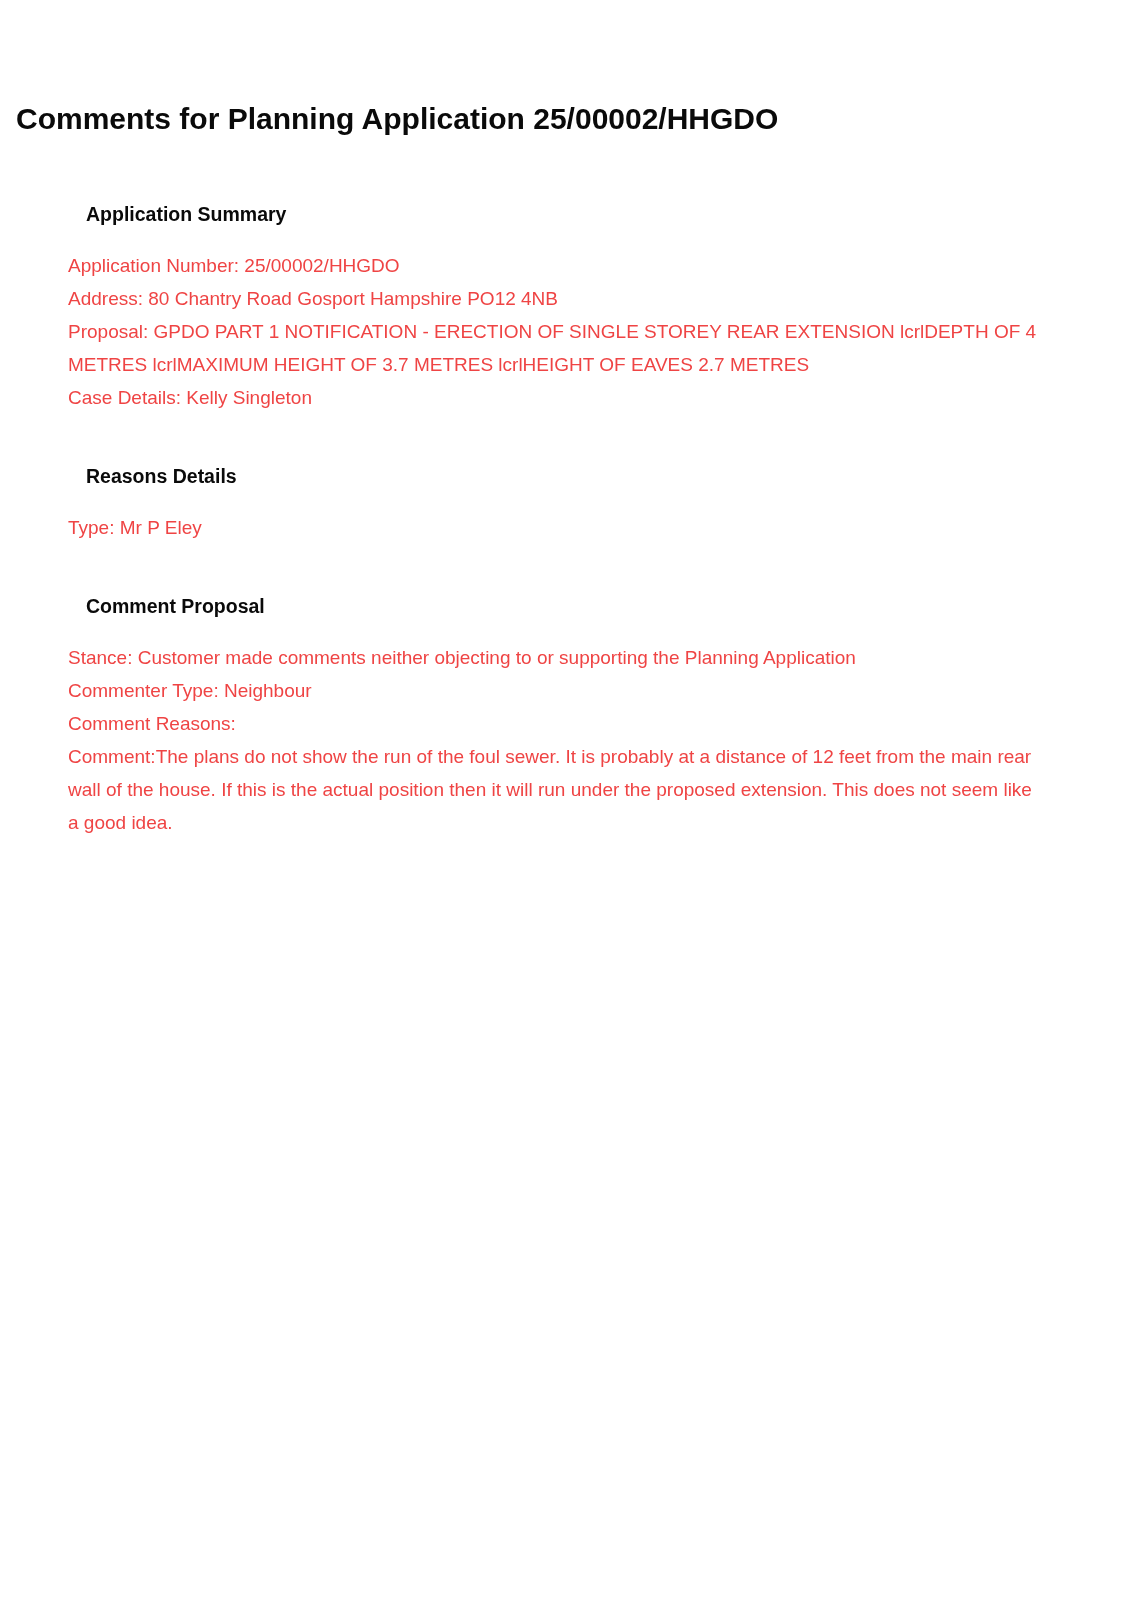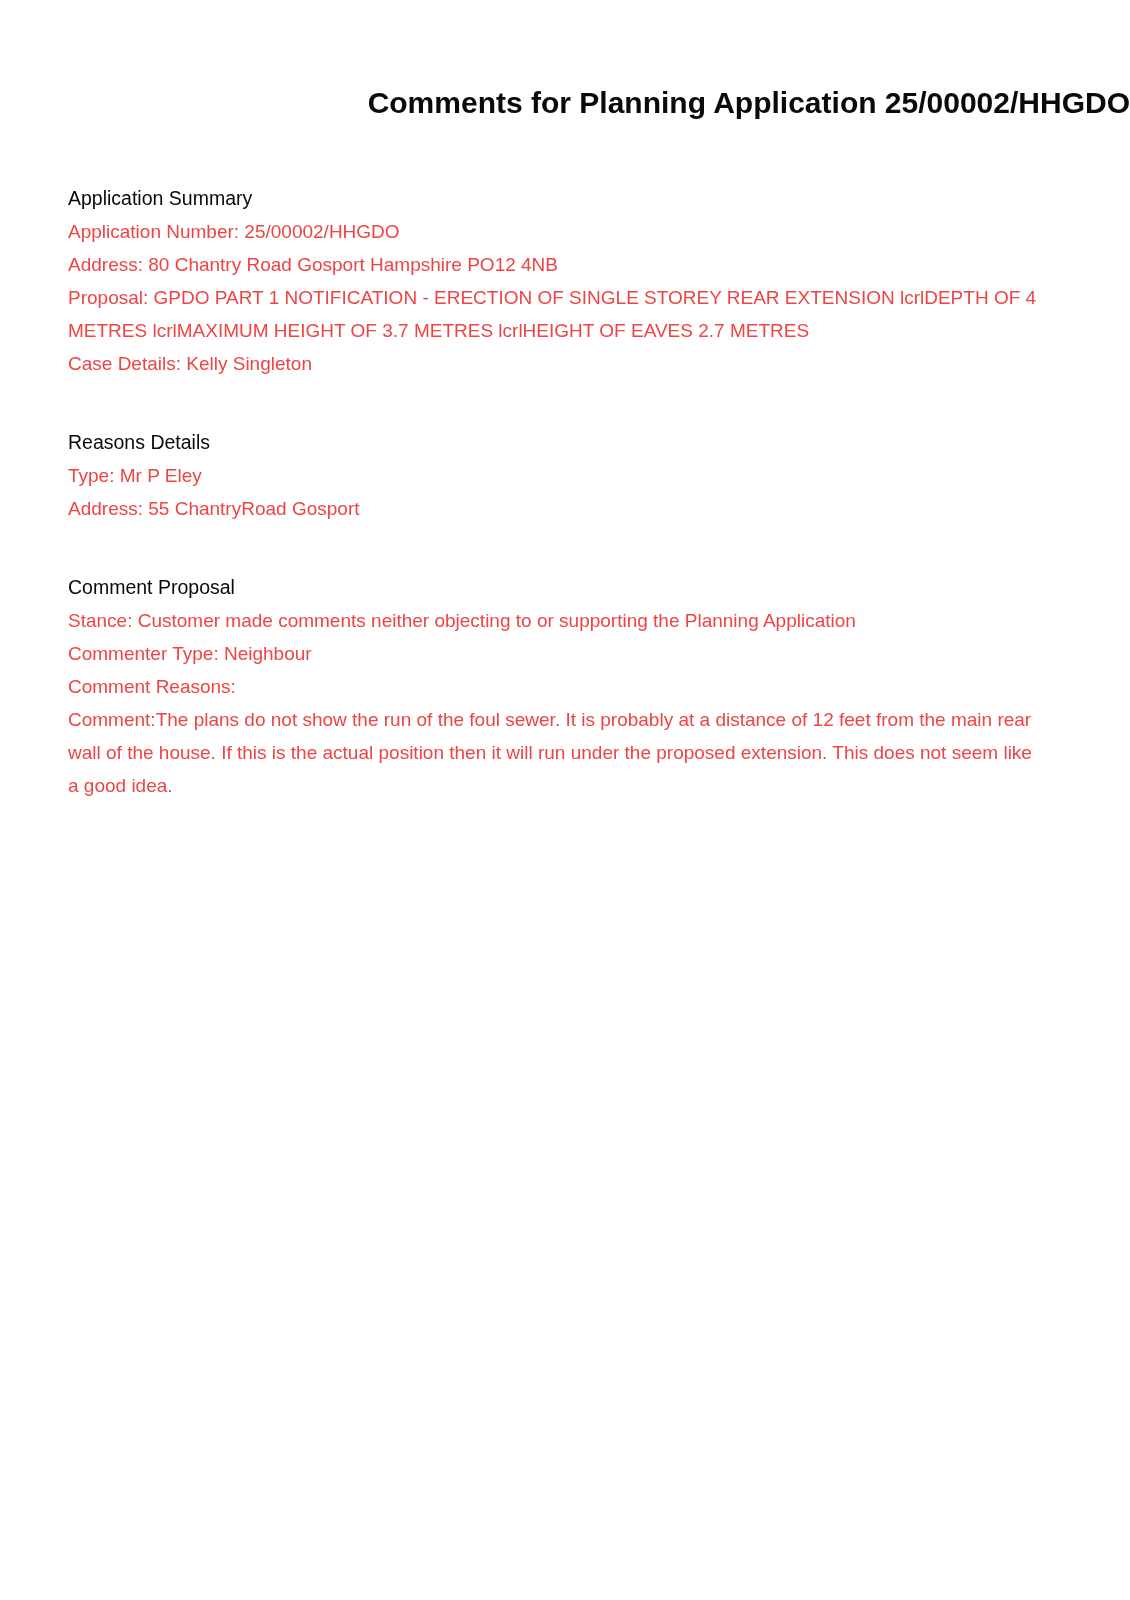--- a/index.html
+++ b/index.html
@@ -11,40 +11,40 @@
     position: relative;
     width: 1130px;
     height: 1600px;
     background: #ffffff;
     color: #000000;
     font-family: "Liberation Sans", sans-serif;
     overflow: hidden;
     box-sizing: border-box;
   }
   .doc-title {
-    margin: 0;
+    margin: 16px;
     padding-top: 84px;
-    text-align: right;
+    text-align: left;
     font-size: 30px;
     font-weight: 700;
     line-height: 38px;
     letter-spacing: 0px;
     color: #0a0a0a;
   }
   .content {
     margin: 60px 68px 0 68px;
     width: 975px;
   }
   .doc-section {
     margin: 0 0 46px 0;
   }
   .doc-section h2 {
-    margin: 0;
+    margin: 18px;
     font-size: 19.5px;
-    font-weight: 400;
+    font-weight: 700;
     line-height: 33px;
     color: #0a0a0a;
   }
   .doc-section p {
     margin: 0;
     font-size: 19px;
     font-weight: 400;
     line-height: 33px;
     color: #ef4444;
   }
@@ -62,21 +62,20 @@
       <h2>Application Summary</h2>
       <p>Application Number: 25/00002/HHGDO</p>
       <p>Address: 80 Chantry Road Gosport Hampshire PO12 4NB</p>
       <p>Proposal: GPDO PART 1 NOTIFICATION - ERECTION OF SINGLE STOREY REAR EXTENSION lcrlDEPTH OF 4 METRES lcrlMAXIMUM HEIGHT OF 3.7 METRES lcrlHEIGHT OF EAVES 2.7 METRES</p>
       <p>Case Details: Kelly Singleton</p>
     </section>
 
     <section class="doc-section">
       <h2>Reasons Details</h2>
       <p>Type: Mr P Eley</p>
-      <p>Address: 55 ChantryRoad Gosport</p>
     </section>
 
     <section class="doc-section">
       <h2>Comment Proposal</h2>
       <p>Stance: Customer made comments neither objecting to or supporting the Planning Application</p>
       <p>Commenter Type: Neighbour</p>
       <p>Comment Reasons:</p>
       <p>Comment:The plans do not show the run of the foul sewer. It is probably at a distance of 12 feet from the main rear wall of the house. If this is the actual position then it will run under the proposed extension. This does not seem like a good idea.</p>
     </section>
 

